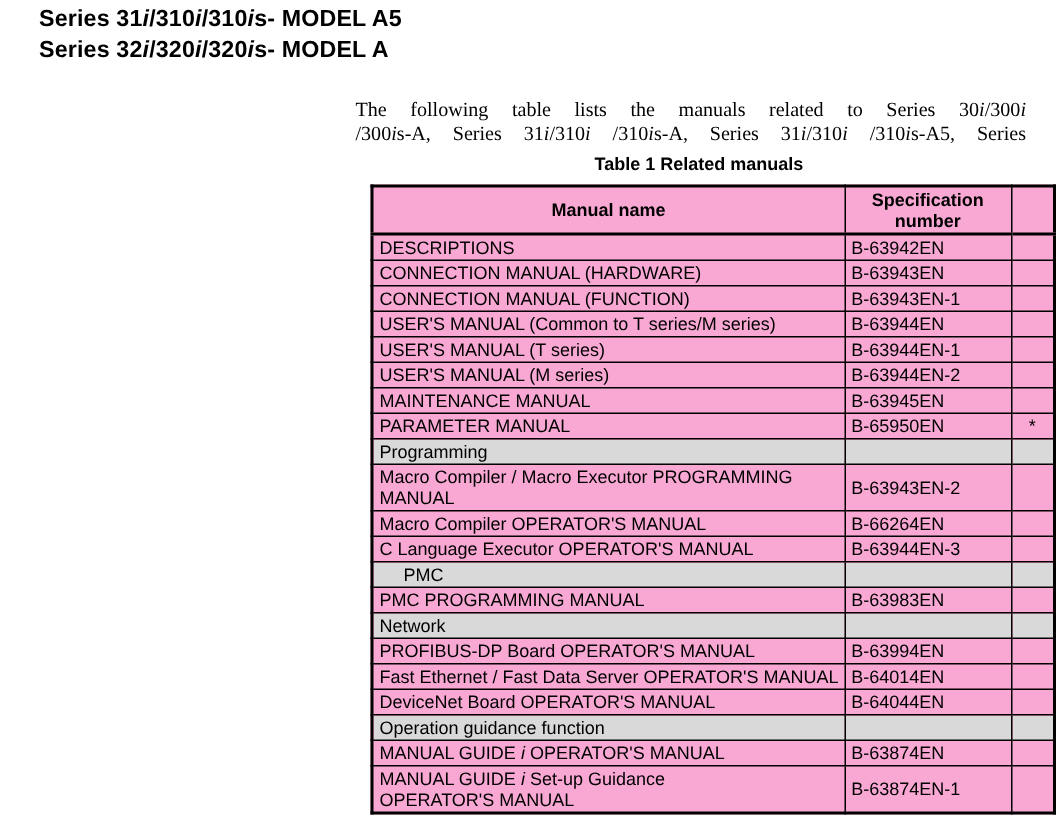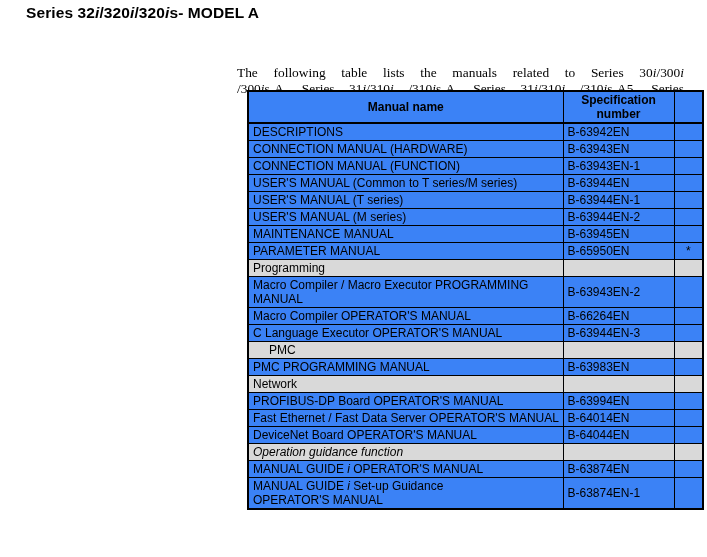--- a/index.html
+++ b/index.html
@@ -10,39 +10,40 @@
   .title-block{position:absolute;left:26px;top:2px;font-weight:bold;font-size:15.5px;line-height:21px;letter-spacing:.1px;}
 
   .intro{position:absolute;left:237px;top:45px;width:447px;
          font-family:"Liberation Serif",serif;font-size:13.4px;line-height:15.8px;margin-top:20px;}
   .intro .jline{text-align:justify;text-align-last:justify;}
 
   .caption{position:absolute;left:248px;top:102px;width:454px;text-align:center;
            font-weight:bold;font-size:12px;line-height:14px;}
   .caption span{position:relative;left:-9px;}
 
-  table.manuals{position:absolute;left:247px;top:90px;width:455px;
-                border-collapse:collapse;table-layout:fixed;background:#3b82f6;
+  table.manuals{position:absolute;left:247px;top:123px;width:455px;
+                border-collapse:collapse;table-layout:fixed;background:#f9a8d4;
                 border:2px solid #000;font-size:12px;}
   .manuals th,.manuals td{border:1px solid #000;line-height:14px;vertical-align:middle;
                           padding:1px 3px 1px 4px;overflow:hidden;}
   .manuals thead th{font-weight:bold;text-align:center;border-bottom:2px solid #000;padding:1px 2px;}
   .manuals tbody tr{height:17px;}
   .manuals td.c-name,.manuals td.c-spec{white-space:nowrap;text-align:left;margin-left:24px;}
   .manuals td.c-mark{text-align:center;padding:1px 2px;}
   .col-name{width:315px;}
   .col-spec{width:111px;}
   .col-mark{width:29px;}
 </style>
 </head>
 <body>
 
 <div class="doc">
 
   <div class="title-block">
+    <div><span>Series 31</span><span class="it">i</span><span>/310</span><span class="it">i</span><span>/310</span><span class="it">i</span><span>s- MODEL A5</span></div>
     <div><span>Series 32</span><span class="it">i</span><span>/320</span><span class="it">i</span><span>/320</span><span class="it">i</span><span>s- MODEL A</span></div>
   </div>
 
   <div class="intro">
     <div class="jline"><span>The following table lists the manuals related to Series 30</span><span class="it">i</span><span>/300</span><span class="it">i</span></div>
     <div class="jline"><span>/300</span><span class="it">i</span><span>s-A, Series 31</span><span class="it">i</span><span>/310</span><span class="it">i</span><span> /310</span><span class="it">i</span><span>s-A, Series 31</span><span class="it">i</span><span>/310</span><span class="it">i</span><span> /310</span><span class="it">i</span><span>s-A5, Series</span></div>
   </div>
 
   <div class="caption">
     <span>Table 1 Related manuals</span>
@@ -146,21 +147,21 @@
           <td class="c-name">Fast Ethernet / Fast Data Server OPERATOR'S MANUAL</td>
           <td class="c-spec">B-64014EN</td>
           <td class="c-mark"></td>
         </tr>
         <tr>
           <td class="c-name">DeviceNet Board OPERATOR'S MANUAL</td>
           <td class="c-spec">B-64044EN</td>
           <td class="c-mark"></td>
         </tr>
         <tr>
-          <td class="c-name" style="background: rgb(217, 217, 217); font-style: italic;">Operation guidance function</td>
+          <td class="c-name" style="background: rgb(217, 217, 217);">Operation guidance function</td>
           <td class="c-spec" style="background: rgb(217, 217, 217);"></td>
           <td class="c-mark" style="background: rgb(217, 217, 217);"></td>
         </tr>
         <tr>
           <td class="c-name"><span>MANUAL GUIDE </span><span class="it">i</span><span> OPERATOR'S MANUAL</span></td>
           <td class="c-spec">B-63874EN</td>
           <td class="c-mark"></td>
         </tr>
         <tr>
           <td class="c-name"><span>MANUAL GUIDE </span><span class="it">i</span><span> Set-up Guidance</span><br><span>OPERATOR'S MANUAL</span></td>

